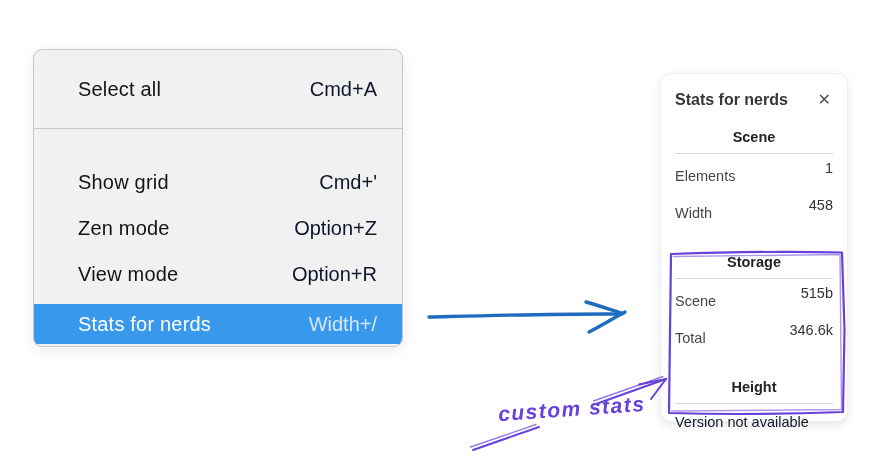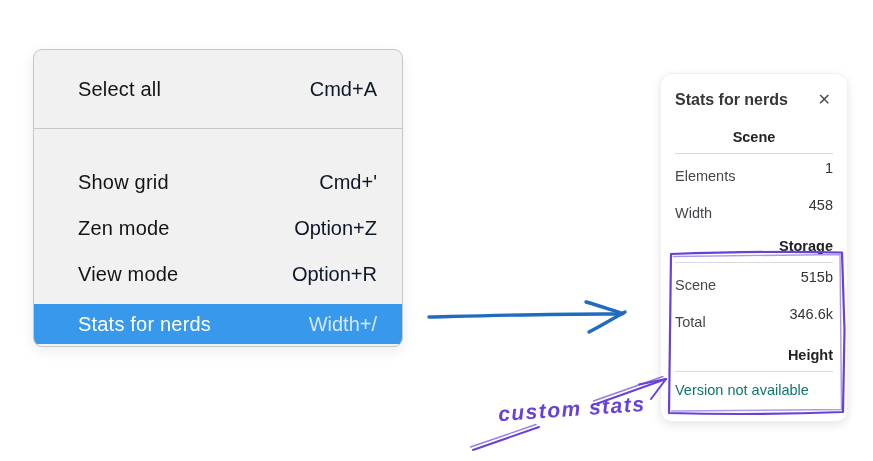--- a/index.html
+++ b/index.html
@@ -81,34 +81,34 @@
     font-weight: bold;
     font-size: 14.5px;
     color: #232327;
     line-height: 20px;
     margin-top: 15px;
   }
   .section-rule {
     border-top: 1px solid #d7d9dd;
     margin-top: 6px;
   }
-  .section.tight .section-heading { margin-top: 8px; text-align: right; }
+  .section.tight .section-heading { margin-top: 24px; }
   .stat-row {
     display: flex;
     justify-content: space-between;
     line-height: 29px;
     font-size: 14.5px;
   }
   .stat-row:first-of-type { margin-top: 4px; }
   .stat-label { color: #46464c; margin-top: 8px; }
   .stat-value { color: #333338; }
   .section-note {
     margin-top: 10px;
     font-size: 14.5px;
-    color: #0f766e;
+    color: #0f172a;
   }
 
   
   .overlay {
     position: absolute; inset: 0;
     width: 873px; height: 461px;
     pointer-events: none;
   }
   .custom-stats-text {
     position: absolute;

